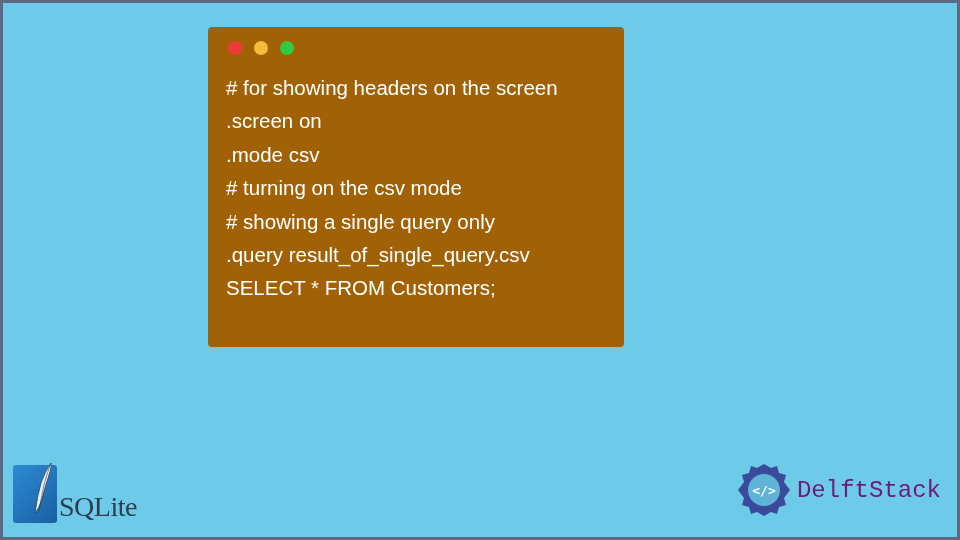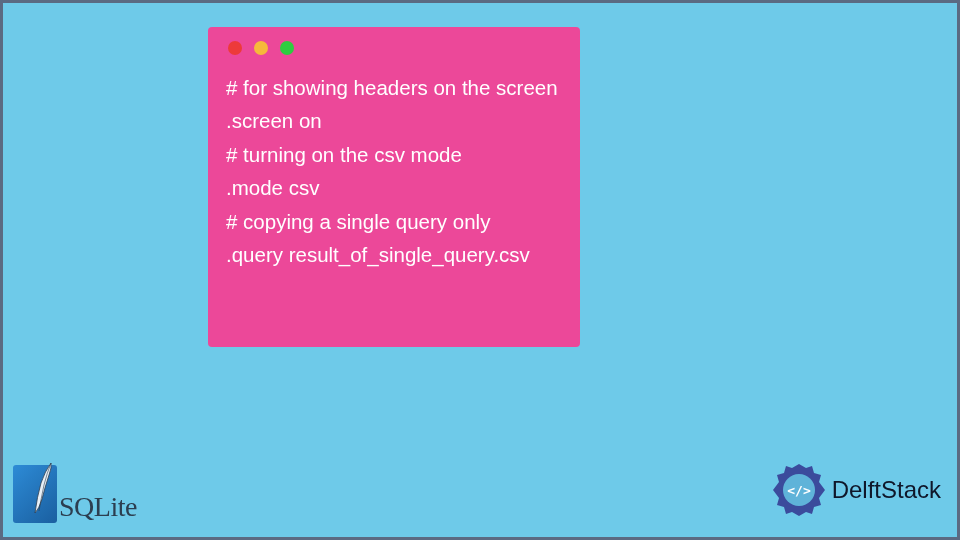--- a/index.html
+++ b/index.html
@@ -9,23 +9,23 @@
     background: #6ecae9;
     border: 3px solid #5b6a82;
     position: relative;
     font-family: Arial, Helvetica, sans-serif;
     overflow: hidden;
   }
   .terminal {
     position: absolute;
     top: 24px;
     left: 205px;
-    width: 372px;
+    width: 416px;
     height: 320px;
-    background: #ec4899;
+    background: #a16207;
     border-radius: 4px;
     padding: 14px 18px 18px 18px;
     color: #ffffff;
   }
   .window-dots {
     display: flex;
     gap: 12px;
     margin-bottom: 16px;
     margin-left: 2px;
   }
@@ -79,40 +79,41 @@
     align-items: center;
     gap: 4px;
   }
   .ds-badge {
     width: 58px;
     height: 58px;
     position: relative;
   }
   .ds-text {
     font-size: 24px;
-    color: #0f172a;
+    color: #701a75;
     font-weight: 500;
-    font-family: Liberation Sans, sans-serif;
+    font-family: Liberation Mono, monospace;
   }
 </style>
 </head>
 <body>
 
 <div class="terminal">
   <div class="window-dots">
     <div class="dot dot-red"></div>
     <div class="dot dot-yellow"></div>
     <div class="dot dot-green"></div>
   </div>
   <div class="code-line"># for showing headers on the screen</div>
   <div class="code-line">.screen on</div>
+  <div class="code-line">.mode csv</div>
   <div class="code-line"># turning on the csv mode</div>
-  <div class="code-line">.mode csv</div>
-  <div class="code-line"># copying a single query only</div>
+  <div class="code-line"># showing a single query only</div>
   <div class="code-line">.query result_of_single_query.csv</div>
+  <div class="code-line">SELECT * FROM Customers;</div>
 </div>
 
 <div class="sqlite-logo">
   <div class="sqlite-box">
     <svg class="feather" viewBox="0 0 30 58">
       <path d="M 24 2 Q 18 10 14 22 Q 10 36 8 52 Q 12 48 15 38 Q 18 26 22 14 Q 25 6 24 2 Z" fill="#e8f0f7" stroke="#2c3e50" stroke-width="0.8"></path>
       <path d="M 24 2 Q 20 12 17 24 Q 14 38 12 50" fill="none" stroke="#2c3e50" stroke-width="0.6"></path>
     </svg>
   </div>
   <span class="sqlite-text">SQLite</span>

